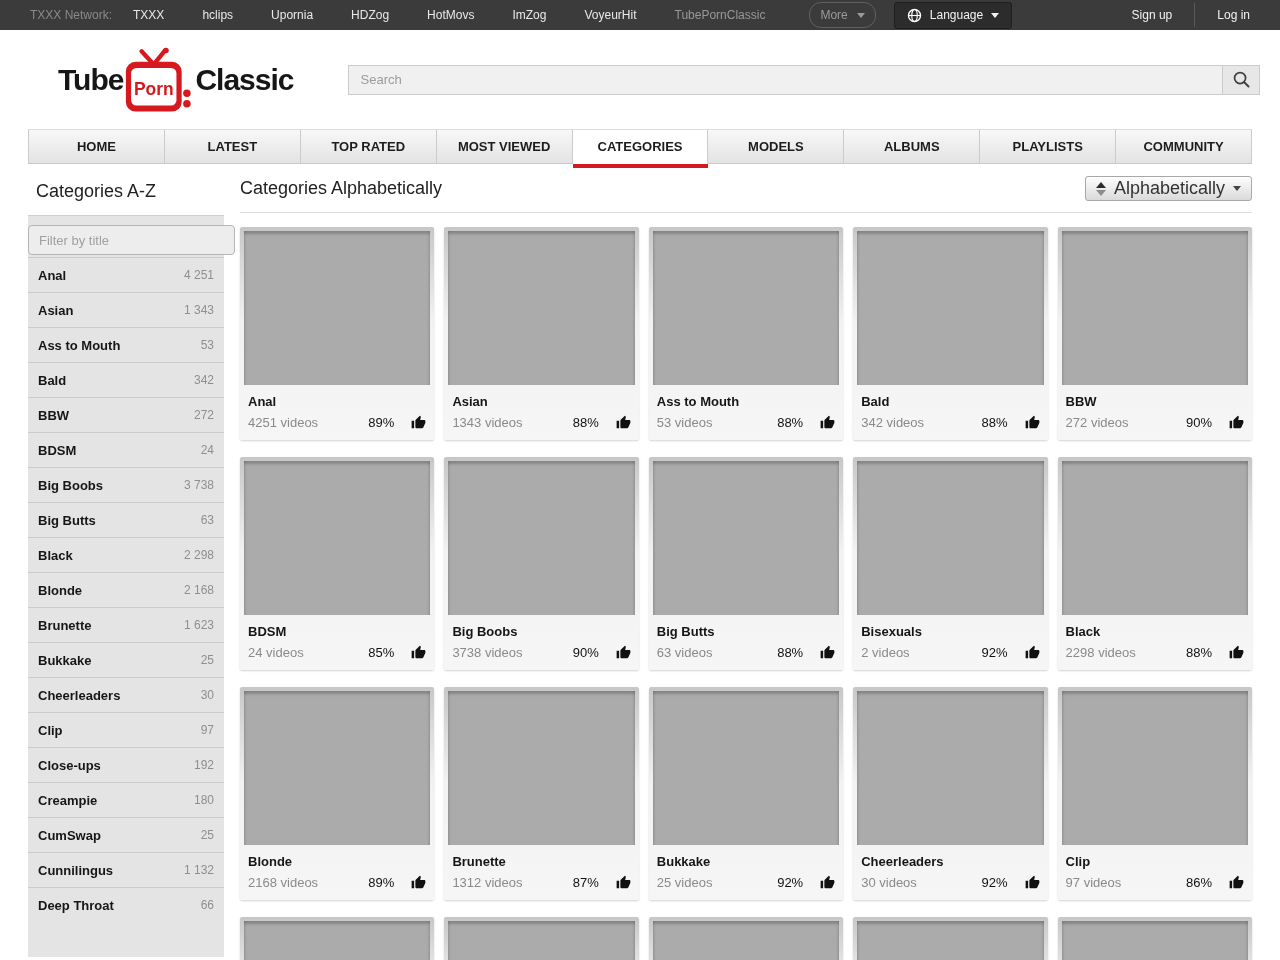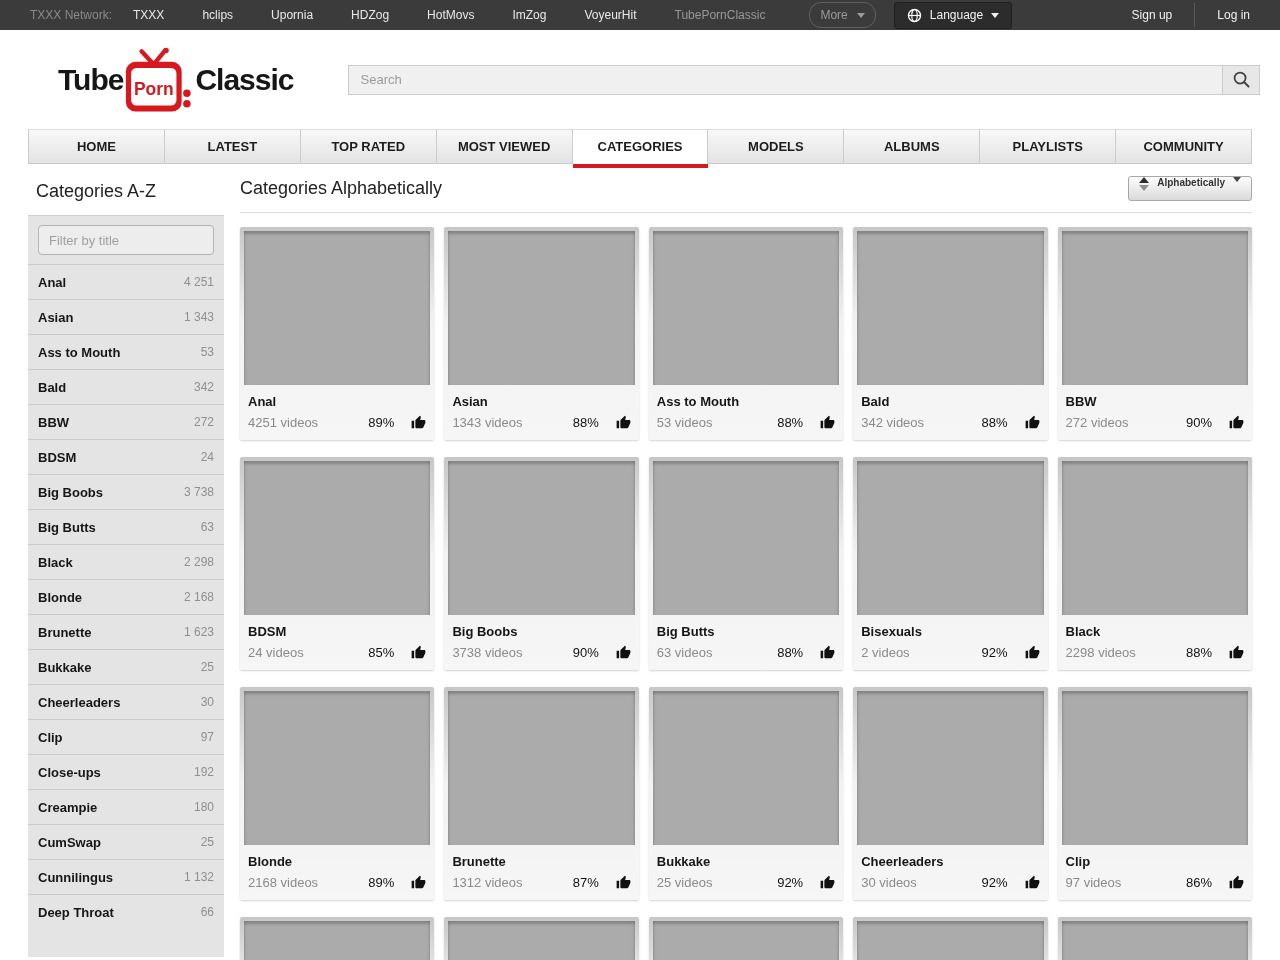--- a/index.html
+++ b/index.html
@@ -38,30 +38,30 @@
   .nav-tab{flex:1;text-align:center;line-height:34px;font-size:13px;font-weight:bold;color:#1c1c1c;background:linear-gradient(#f8f8f8,#e3e3e3);border-right:1px solid #ccc;border-top:1px solid #ddd;border-bottom:1px solid #c9c9c9;cursor:pointer;white-space:nowrap}
   .nav-tab:first-of-type{border-left:1px solid #ccc}
   .nav-tab.active{background:#fff;border-bottom-color:#fff;box-shadow:0 4px 0 var(--brand-red,#d6191f)}
 
   
   .content{display:flex;padding:0 28px}
   .sidebar{width:196px;margin-right:16px;flex:none}
   .sidebar-title,.main-title{font-size:18px;font-weight:400;color:#222}
   .sidebar-title{margin:17px 0 13px 8px}
   .side-panel{background:#e4e4e4;border-top:1px solid #cfcfcf;padding-top:9px;min-height:742px}
-  .filter-input{display:block;width:176px;margin:0 auto 9px;height:30px;border:1px solid #b5b5b5;border-radius:4px;background:#ededed;padding:0 10px;font-size:13px;color:#444;outline:none;font-family:inherit}
+  .filter-input{display:block;width:207px;margin:0 auto 2px;height:30px;border:1px solid #b5b5b5;border-radius:4px;background:#ededed;padding:0 10px;font-size:13px;color:#444;outline:none;font-family:inherit}
   .filter-input::placeholder{color:#a0a0a0}
   .side-list{list-style:none}
   .side-item{height:35px;display:flex;align-items:center;justify-content:space-between;padding:0 10px;border-top:1px solid #cbcbcb;cursor:pointer}
   .side-item-label{font-size:13px;font-weight:bold;color:#161616}
   .side-item-count{font-size:12px;color:#8f8f8f}
 
   .main{flex:1;min-width:0}
   .main-head{display:flex;align-items:center;justify-content:space-between;margin-top:12px;padding-bottom:11px;border-bottom:1px solid #ddd}
-  .sort-btn{display:flex;gap:8px;height:25px;padding:0 10px;background:linear-gradient(#fdfdfd,#dadada);border:1px solid #a8a8a8;border-radius:3px;font-size:10px;font-weight:bold;color:#333;cursor:pointer;font-family:inherit}
+  .sort-btn{display:flex;align-items:center;gap:8px;height:25px;padding:0 10px;background:linear-gradient(#fdfdfd,#dadada);border:1px solid #a8a8a8;border-radius:3px;font-size:18px;font-weight:normal;color:#333;cursor:pointer;font-family:inherit}
   .sort-arrows{display:flex;flex-direction:column;gap:2px}
   .tri-up{width:0;height:0;border-left:5px solid transparent;border-right:5px solid transparent;border-bottom:6px solid #2b2b2b}
   .tri-down{width:0;height:0;border-left:5px solid transparent;border-right:5px solid transparent;border-top:6px solid #8d8d8d}
   .sort-caret{color:#444}
 
   
   .grid{display:grid;grid-template-columns:repeat(5,1fr);column-gap:10px;row-gap:17px;margin-top:14px}
   .grid.partial{margin-top:17px}
   .card{display:block;background:linear-gradient(#c7c7c7,#f2f2f2 45%,#f6f6f6);border-radius:2px;padding:4px 4px 0;cursor:pointer;box-shadow:0 1px 2px rgba(0,0,0,.18)}
   .thumb{height:154px;background:#ababab;box-shadow:inset 0 4px 3px -1px rgba(0,0,0,.22),inset 3px 0 3px -2px rgba(0,0,0,.12),inset -3px 0 3px -2px rgba(0,0,0,.12)}

